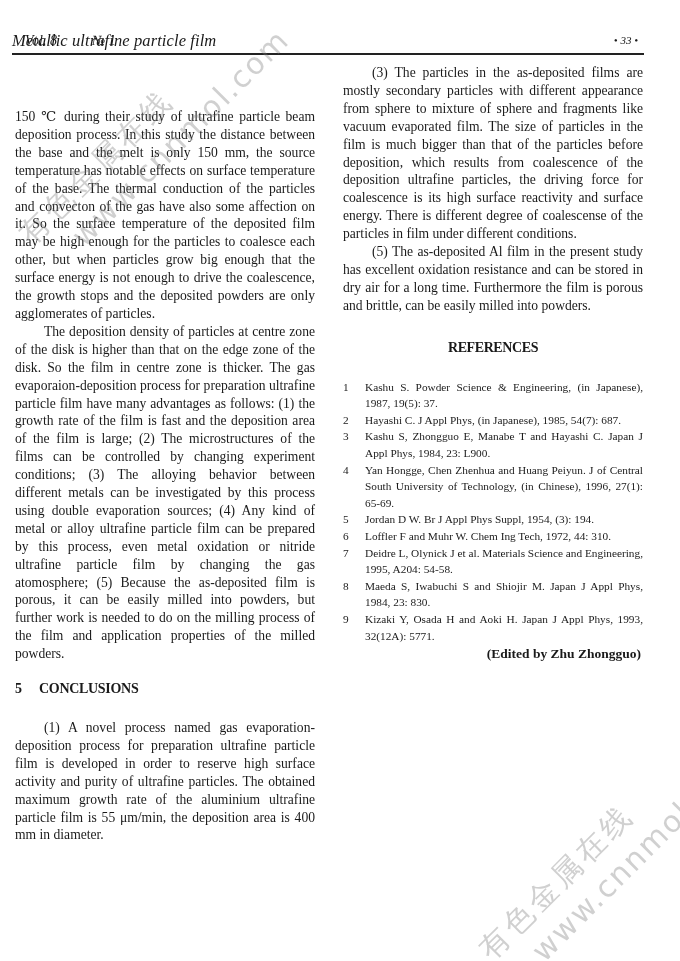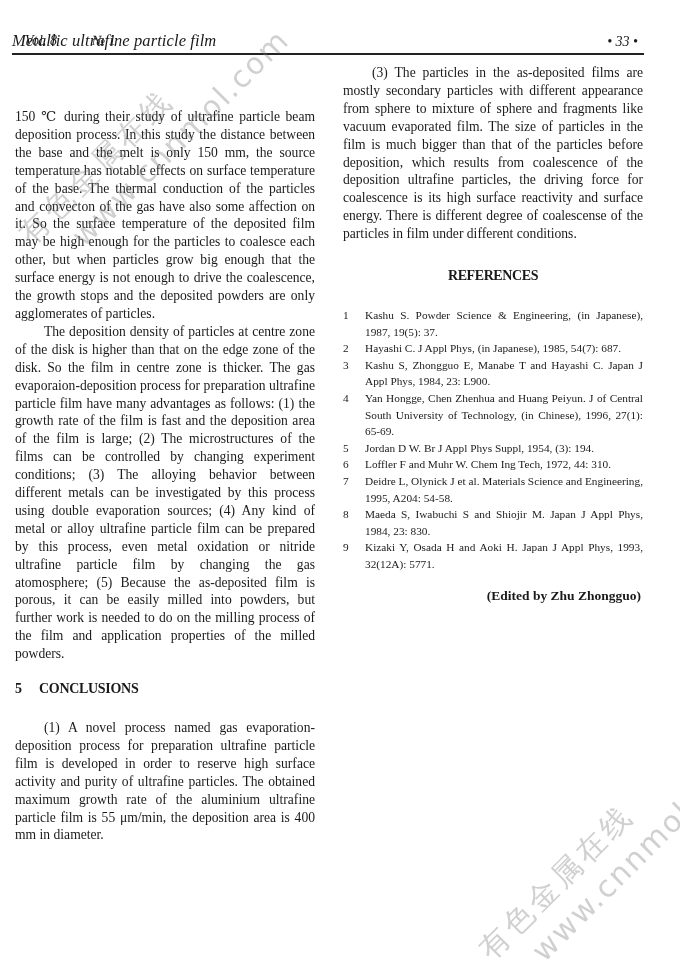--- a/index.html
+++ b/index.html
@@ -2,36 +2,36 @@
 <html><head>
 <meta charset="utf-8">
 <style>
   html, body { margin: 0; padding: 0; background: #ffffff; }
   body { width: 680px; height: 961px; position: relative; overflow: hidden;
          font-family: "Liberation Serif", "DejaVu Serif", serif; color: #1a1a1a; }
   .header { position: absolute; left: 12px; top: 30px; width: 632px; height: 24px; font-style: italic; }
   .header .vol { position: absolute; left: 13px; top: 3px; font-size: 14px; }
   .header .no { position: absolute; left: 80px; top: 3px; font-size: 14px; }
   .header .title { position: absolute; left: 0; right: 0; top: 1px; font-size: 16.5px; letter-spacing: 0.1px; }
-  .header .pg { position: absolute; right: 6px; top: 4px; font-size: 14px; }
+  .header .pg { position: absolute; right: 6px; top: 4px; font-size: 11px; }
   .rule { position: absolute; left: 12px; top: 53px; width: 632px; height: 2px; background: #222; }
 
   .col { position: absolute; top: 64px; width: 300px; font-size: 13.6px; line-height: 17.9px; }
   .col.left { left: 15px; margin-top: 44px; }
   .col.right { left: 343px; }
   .col p { margin: 0; text-align: justify; hyphens: none; }
   .col p.ind { text-indent: 29px; }
   .sec { font-weight: bold; font-size: 14px; margin: 17px 0 21px 0; letter-spacing: -0.3px; }
   .sec .num { display: inline-block; width: 24px; }
   .refh { font-weight: bold; font-size: 14px; text-align: center; margin: 24px 0 22px 0; letter-spacing: -0.4px; }
   .refs { margin: 0; padding: 0; list-style: none; font-size: 11.3px; line-height: 16.6px; }
   .refs li { position: relative; padding-left: 22px; margin: 0; text-align: justify; }
   .refs li .rn { position: absolute; left: 0; top: 0; }
   .refs li .rt { display: block; }
-  .edited { font-weight: bold; font-size: 13.5px; text-align: right; margin-top: 15px; padding-right: 2px; }
+  .edited { font-weight: bold; font-size: 13.5px; text-align: right; margin-top: 1px; padding-right: 2px; }
 
   .wm { position: absolute; color: rgba(120,120,120,0.35); font-family: "DejaVu Sans", sans-serif;
         white-space: nowrap; transform-origin: left top; pointer-events: none; }
   .wm .cn { font-size: 30px; letter-spacing: 4px; display: block; }
   .wm .url { font-size: 30px; letter-spacing: 2px; display: block; margin-left: 36px; }
   .wm1 { left: 10px; top: 225px; transform: rotate(-45deg); }
   .wm2 { left: 470px; top: 940px; transform: rotate(-45deg); }
 </style>
 </head>
 <body>
@@ -48,20 +48,21 @@
   <p>150 ℃ during their study of ultrafine particle beam deposition process. In this study the distance between the base and the melt is only 150 mm, the source temperature has notable effects on surface temperature of the base. The thermal conduction of the particles and convecton of the gas have also some affection on it. So the surface temperature of the deposited film may be high enough for the particles to coalesce each other, but when particles grow big enough that the surface energy is not enough to drive the coalescence, the growth stops and the deposited powders are only agglomerates of particles.</p>
   <p class="ind">The deposition density of particles at centre zone of the disk is higher than that on the edge zone of the disk. So the film in centre zone is thicker. The gas evaporaion-deposition process for preparation ultrafine particle film have many advantages as follows: (1) the growth rate of the film is fast and the deposition area of the film is large; (2) The microstructures of the films can be controlled by changing experiment conditions; (3) The alloying behavior between different metals can be investigated by this process using double evaporation sources; (4) Any kind of metal or alloy ultrafine particle film can be prepared by this process, even metal oxidation or nitride ultrafine particle film by changing the gas atomosphere; (5) Because the as-deposited film is porous, it can be easily milled into powders, but further work is needed to do on the milling process of the film and application properties of the milled powders.</p>
   <div class="sec">
     <span class="num">5</span><span>CONCLUSIONS</span>
   </div>
   <p class="ind">(1) A novel process named gas evaporation-deposition process for preparation ultrafine particle film is developed in order to reserve high surface activity and purity of ultrafine particles. The obtained maximum growth rate of the aluminium ultrafine particle film is 55 μm/min, the deposition area is 400 mm in diameter.</p>
 </div>
 
 <div class="col right">
   <p class="ind">(3) The particles in the as-deposited films are mostly secondary particles with different appearance from sphere to mixture of sphere and fragments like vacuum evaporated film. The size of particles in the film is much bigger than that of the particles before deposition, which results from coalescence of the deposition ultrafine particles, the driving force for coalescence is its high surface reactivity and surface energy. There is different degree of coalescense of the particles in film under different conditions.</p>
+  <p class="ind">(5) The as-deposited Al film in the present study has excellent oxidation resistance and can be stored in dry air for a long time. Furthermore the film is porous and brittle, can be easily milled into powders.</p>
 
   <div class="refh">REFERENCES</div>
   <ol class="refs">
     <li>
         <span class="rn">1</span>
         <span class="rt">Kashu S. Powder Science &amp; Engineering, (in Japanese), 1987, 19(5): 37.</span>
       </li>
     <li>
         <span class="rn">2</span>
         <span class="rt">Hayashi C. J Appl Phys, (in Japanese), 1985, 54(7): 687.</span>

